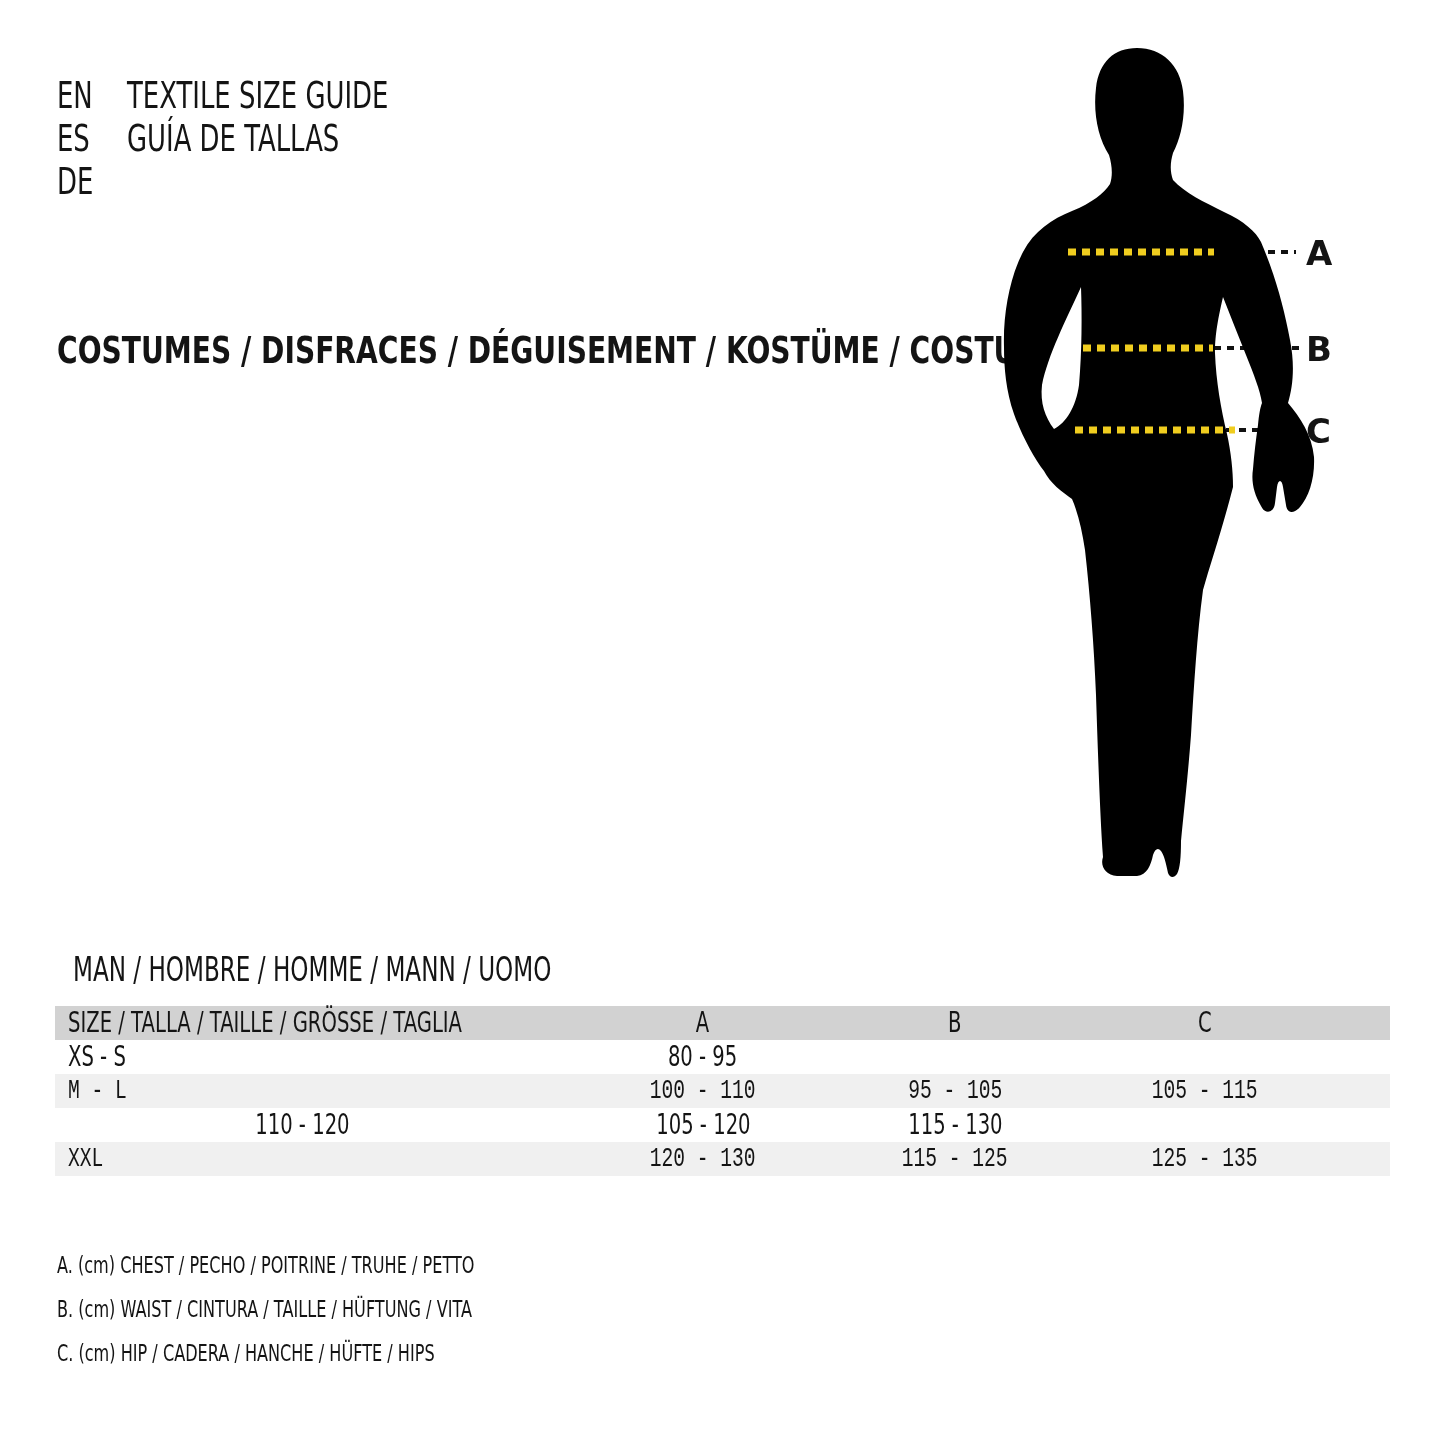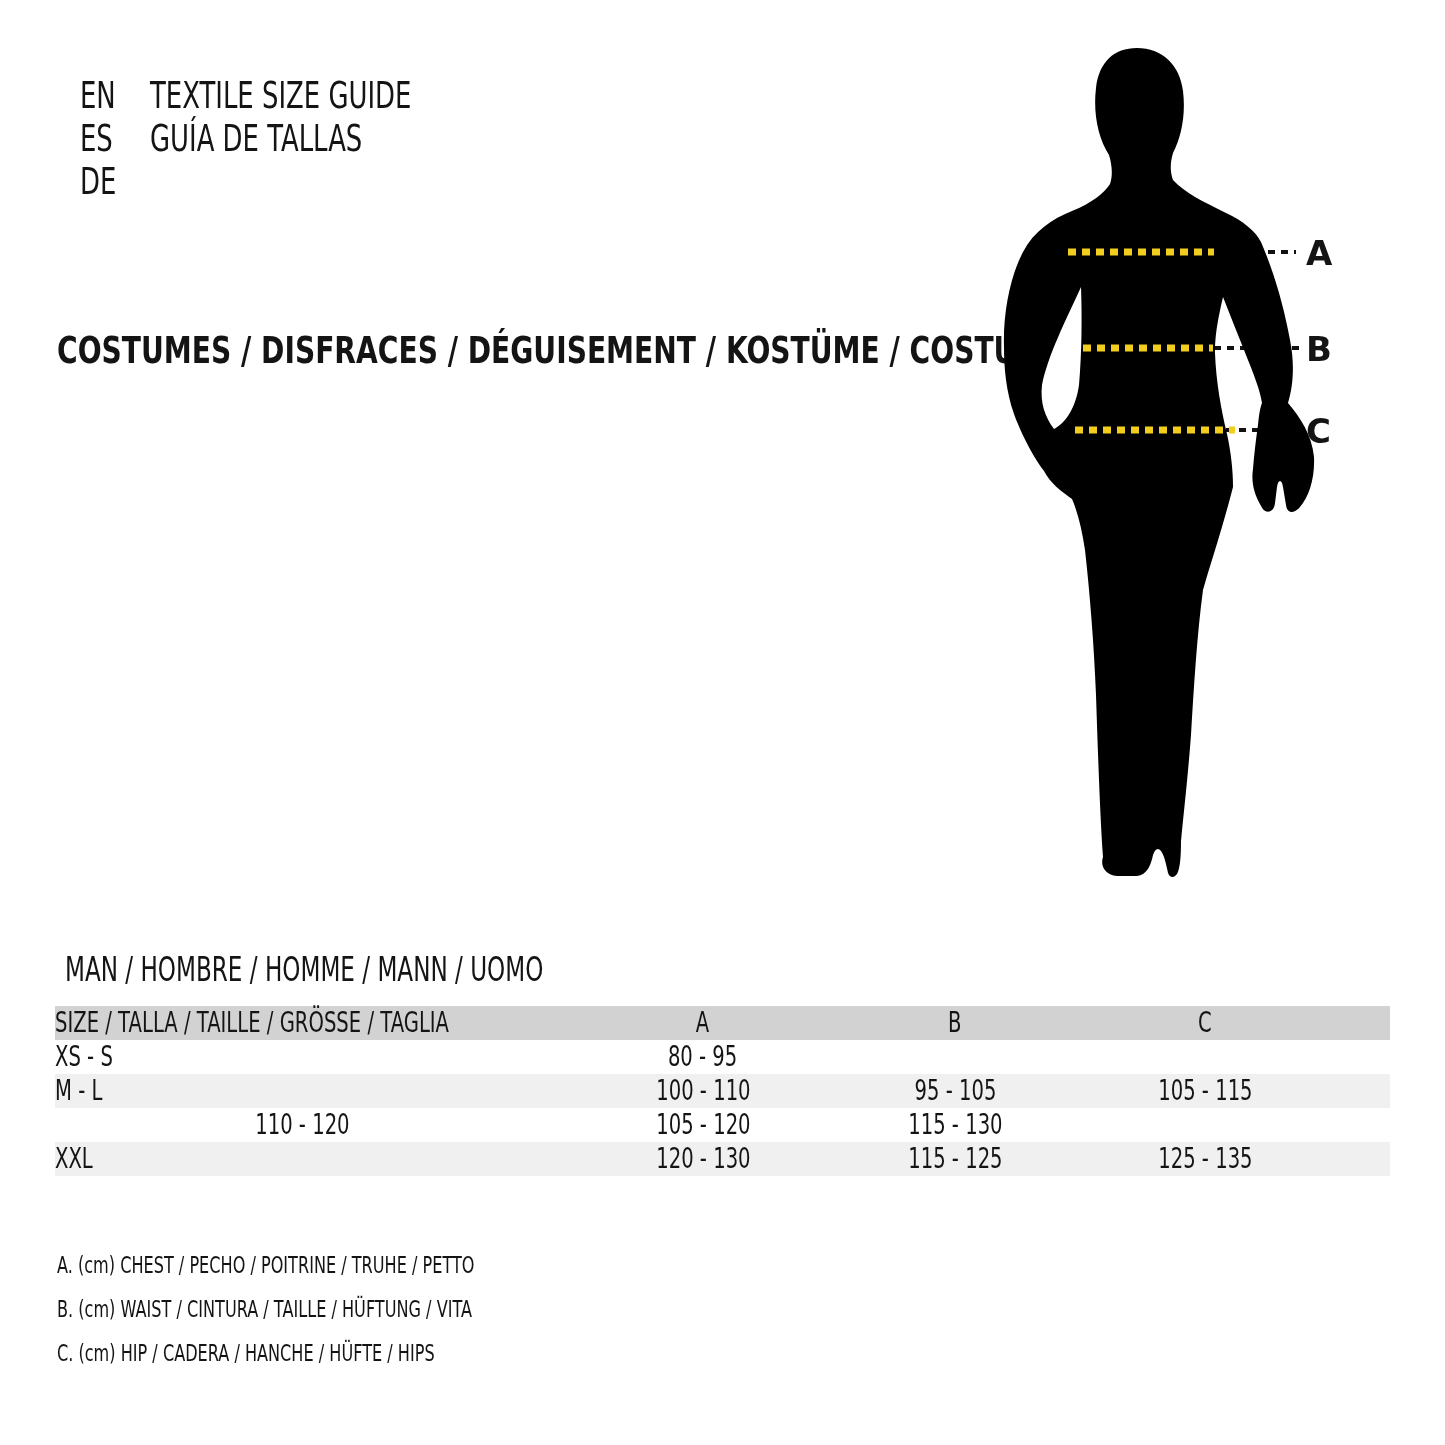--- a/index.html
+++ b/index.html
@@ -5,41 +5,41 @@
   * { margin:0; padding:0; box-sizing:border-box; }
   html,body { width:1445px; height:1445px; background:#ffffff; overflow:hidden; }
   body { position:relative; font-family:"DejaVu Sans","Liberation Sans",sans-serif; color:#141414; }
 
   
   .cond   { display:inline-block; transform:scaleX(0.70); transform-origin:0 50%; white-space:nowrap; }
   .cond-c { display:inline-block; transform:scaleX(0.70); transform-origin:50% 50%; white-space:nowrap; }
   .cond-w { transform:scaleX(0.74); } 
 
   
-  .languages { position:absolute; left:57px; top:74px;margin-left:23px; }
+  .languages { position:absolute; left:57px; top:74px; }
   .lang-row { display:flex; height:43px; line-height:43px; font-size:37px; }
   .lang-row .code { width:70px; flex:0 0 70px; }
 
   
   .category-title { position:absolute; left:57px; top:328px; font-size:38px; font-weight:700; line-height:44px; }
 
   
   .figure-wrap { position:absolute; left:990px; top:35px; width:420px; height:865px; }
   .figure-wrap text { font-family:"DejaVu Sans","Liberation Sans",sans-serif; font-weight:700; }
 
   
-  .section-title { position:absolute; left:65px; top:950px; font-size:33px; line-height:40px; }
+  .section-title { position:absolute; left:73px; top:950px; font-size:33px; line-height:40px; }
 
   
   .size-table { position:absolute; left:55px; top:1006px; width:1335px; font-size:28px; }
   .t-row { display:grid; grid-template-columns:495px 306px 198px 302px 34px; height:34px; line-height:34px; align-items:center; }
-  .t-row .c0 { padding-left:0; text-align:left; }
+  .t-row .c0 { padding-left:13px; text-align:left; }
   .t-row .cc { text-align:center; }
   .t-row.header { background:#d2d2d2; }
-  .t-row.stripe { background:#f0f0f0; }
+  .t-row.stripe { background:#f0f0f0;font-family:Liberation Mono, monospace; }
 
   
   .legend { position:absolute; left:57px; top:1243px; }
   .legend-row { height:44px; line-height:44px; font-size:23px; }
 </style>
 </head>
 <body>
 
 <div class="languages">
   <div class="lang-row">

